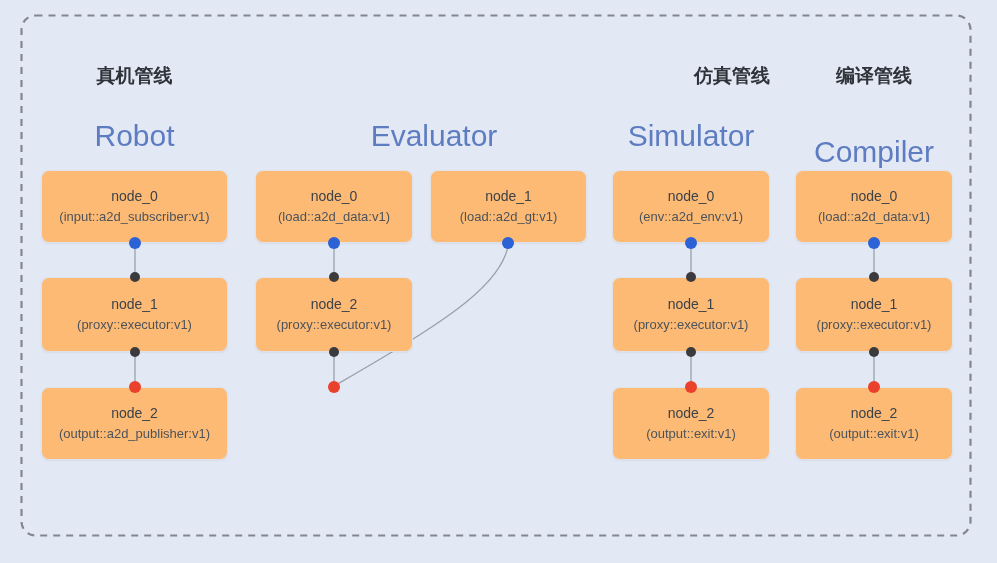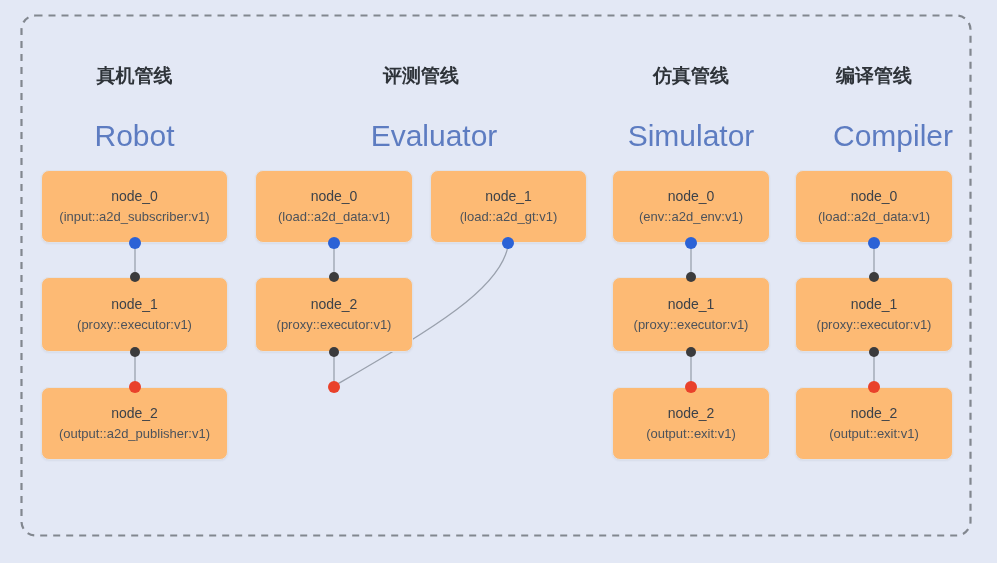--- a/index.html
+++ b/index.html
@@ -54,28 +54,27 @@
     <line class="conn" x1="691" y1="243" x2="691" y2="277"></line>
     <line class="conn" x1="691" y1="352" x2="691" y2="387"></line>
 
     <line class="conn" x1="874" y1="243" x2="874" y2="277"></line>
     <line class="conn" x1="874" y1="352" x2="874" y2="387"></line>
   </svg>
 
   <div class="title-zh" style="left:41px; top:64px; width:187px;">真机管线</div>
   <div class="title-en" style="left:41px; top:122px; width:187px;">Robot</div>
 
-  <div class="title-zh" style="left:255px; top:64px; width:332px;">评测管线</div>
   <div class="title-en" style="left:268px; top:122px; width:332px;">Evaluator</div>
 
-  <div class="title-zh" style="left:612px; top:64px; width:158px;">仿真管线</div>
+  <div class="title-zh" style="left:612px; top:64px; width:158px;text-align:right;">仿真管线</div>
   <div class="title-en" style="left:612px; top:122px; width:158px;">Simulator</div>
 
   <div class="title-zh" style="left:795px; top:64px; width:158px;">编译管线</div>
-  <div class="title-en" style="left:795px; top:122px; width:158px;text-align:right;">Compiler</div>
+  <div class="title-en" style="left:795px; top:138px; width:158px;">Compiler</div>
 
   <div class="node-card" style="left:41px; top:170px; width:187px; height:73px;">
     <div class="node-title">node_0</div>
     <div class="node-sub">(input::a2d_subscriber:v1)</div>
   </div>
   <div class="node-card" style="left:41px; top:277px; width:187px; height:75px;">
     <div class="node-title">node_1</div>
     <div class="node-sub">(proxy::executor:v1)</div>
   </div>
   <div class="node-card" style="left:41px; top:387px; width:187px; height:73px;">

